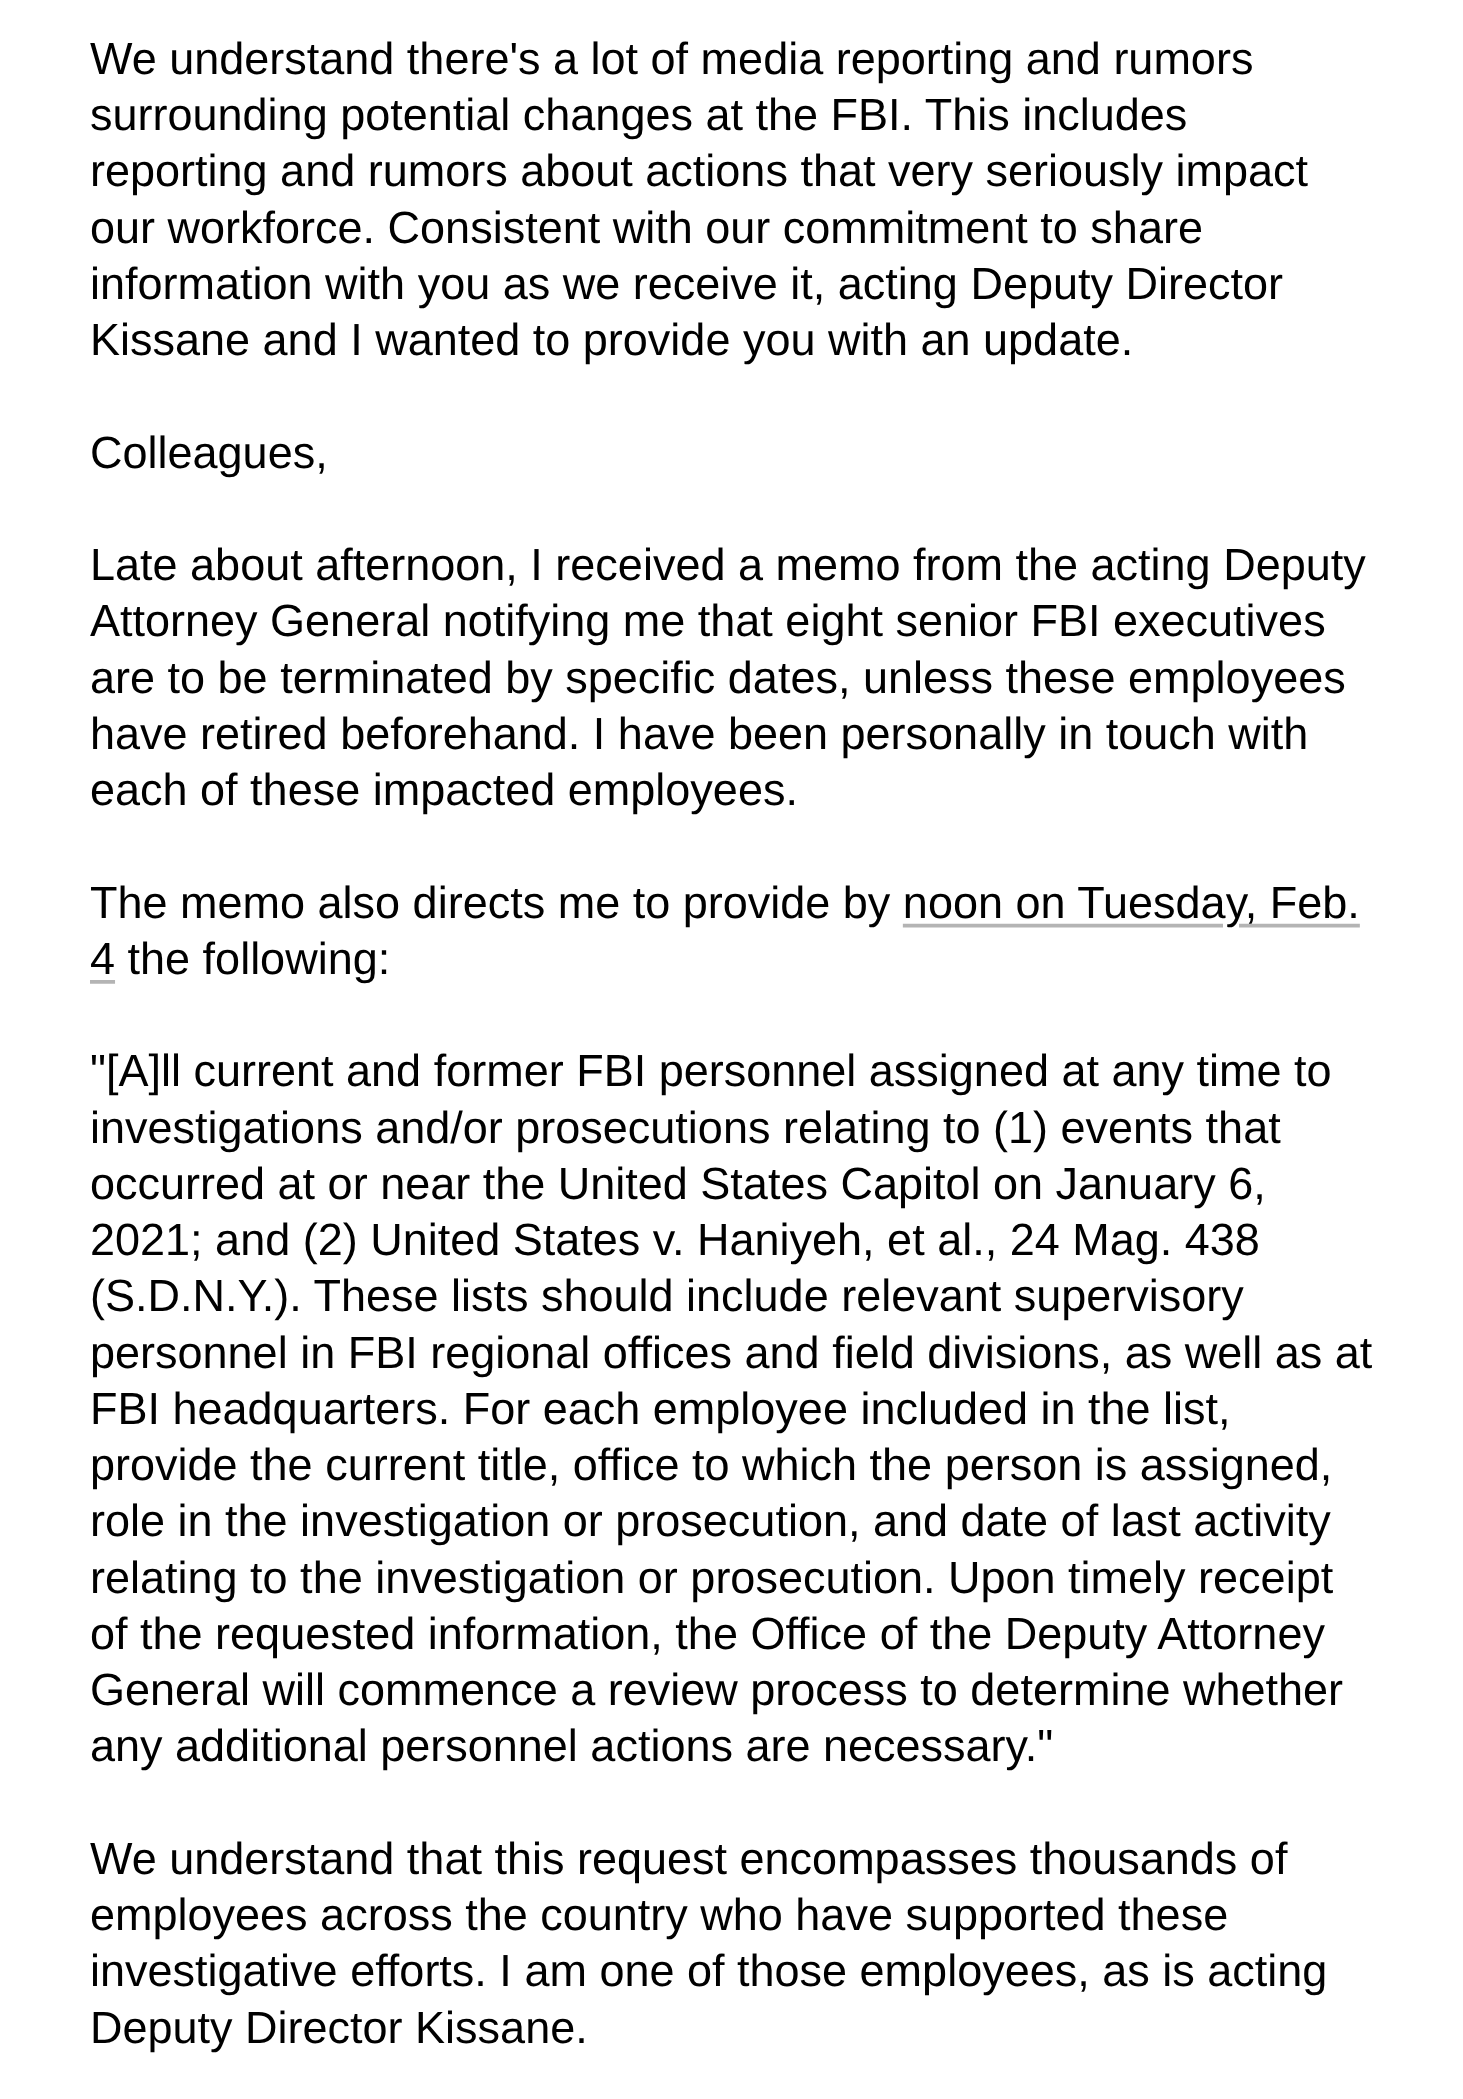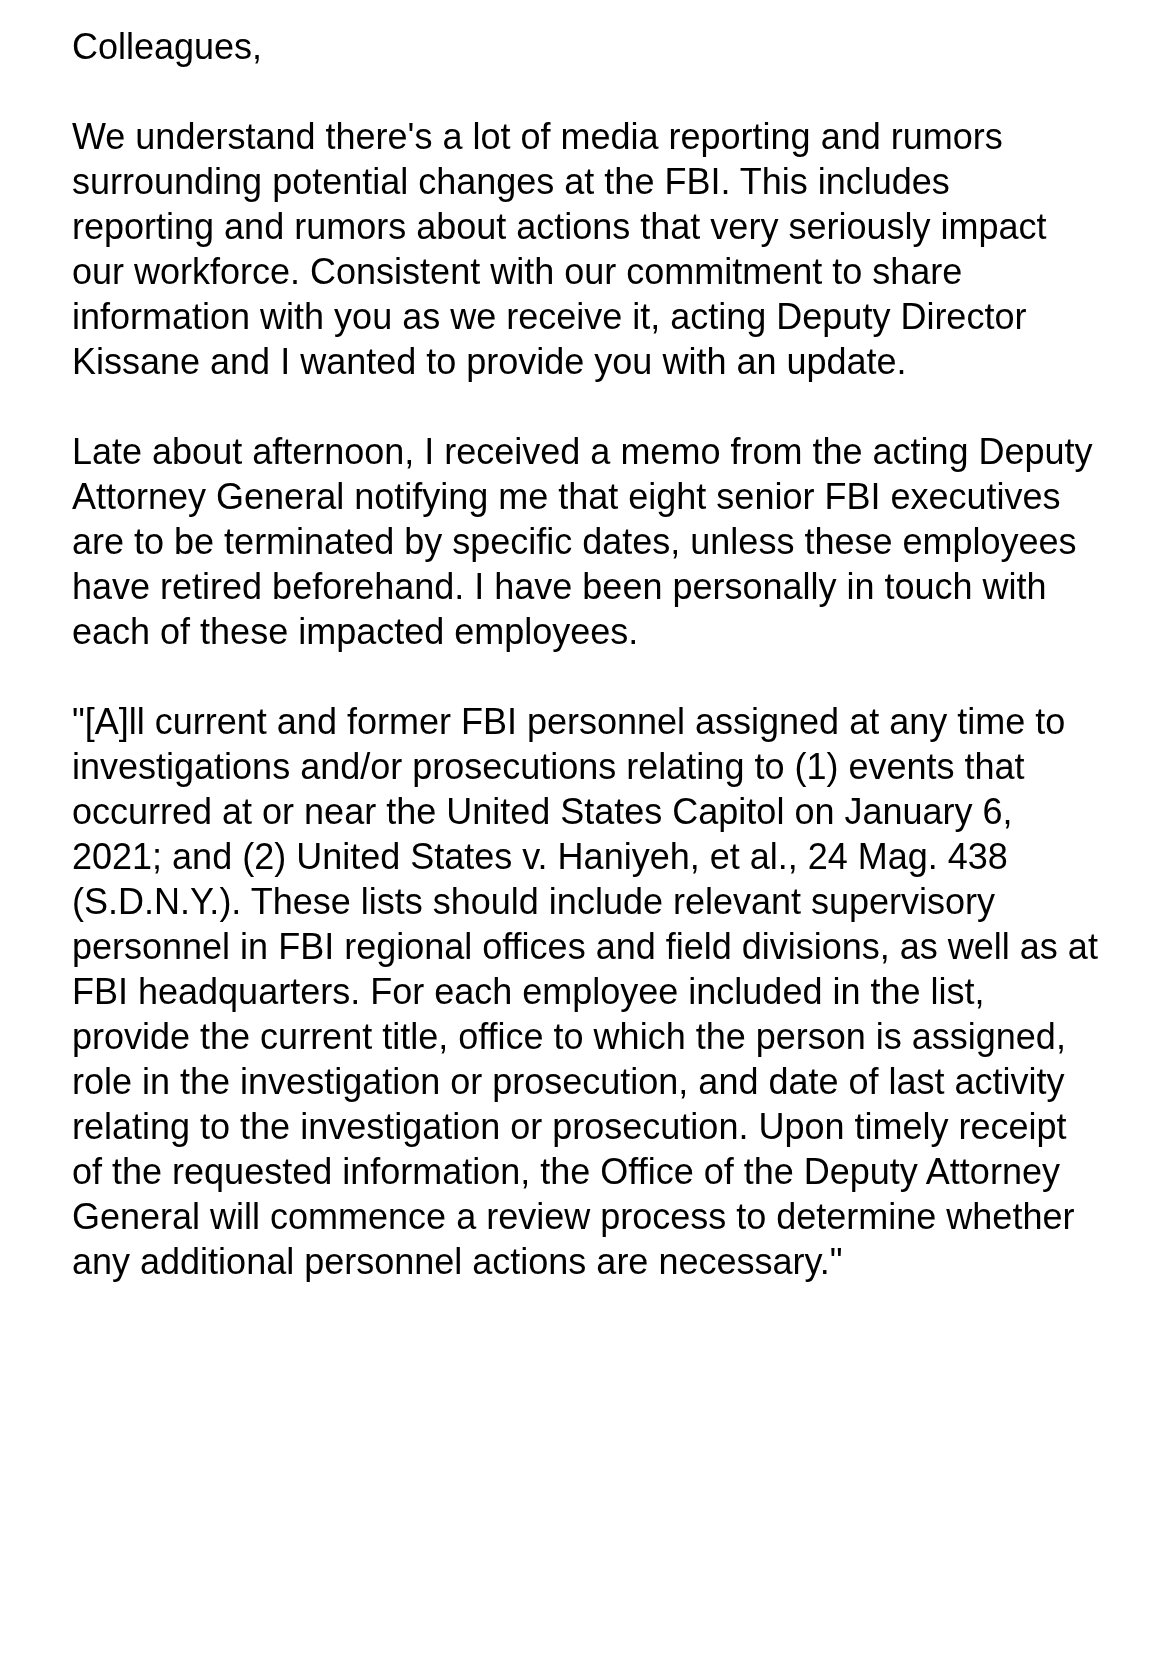--- a/index.html
+++ b/index.html
@@ -32,22 +32,24 @@
     text-decoration-color: var(--underline-color, #b4b4b4);
     text-decoration-thickness: 3px;
     text-underline-offset: 5px;
     cursor: pointer;
   }
 </style>
 </head>
 <body>
 
 <div class="memo">
+  <p>We understand there's a lot of media reporting and rumors surrounding potential changes at the FBI. This includes reporting and rumors about actions that very seriously impact our workforce. Consistent with our commitment to share information with you as we receive it, acting Deputy Director Kissane and I wanted to provide you with an update.</p>
+
   <p>Colleagues,</p>
-
-  <p>We understand there's a lot of media reporting and rumors surrounding potential changes at the FBI. This includes reporting and rumors about actions that very seriously impact our workforce. Consistent with our commitment to share information with you as we receive it, acting Deputy Director Kissane and I wanted to provide you with an update.</p>
 
   <p>Late about afternoon, I received a memo from the acting Deputy Attorney General notifying me that eight senior FBI executives are to be terminated by specific dates, unless these employees have retired beforehand. I have been personally in touch with each of these impacted employees.</p>
 
+  <p><span>The memo also directs me to provide by </span><span class="date-link">noon on Tuesday, Feb. 4</span><span> the following:</span></p>
 
   <p>"[A]ll current and former FBI personnel assigned at any time to investigations and/or prosecutions relating to (1) events that occurred at or near the United States Capitol on January 6, 2021; and (2) United States v. Haniyeh, et al., 24 Mag. 438 (S.D.N.Y.). These lists should include relevant supervisory personnel in FBI regional offices and field divisions, as well as at FBI headquarters. For each employee included in the list, provide the current title, office to which the person is assigned, role in the investigation or prosecution, and date of last activity relating to the investigation or prosecution. Upon timely receipt of the requested information, the Office of the Deputy Attorney General will commence a review process to determine whether any additional personnel actions are necessary."</p>
 
+  <p>We understand that this request encompasses thousands of employees across the country who have supported these investigative efforts. I am one of those employees, as is acting Deputy Director Kissane.</p>
 </div>
 
 </body></html>

